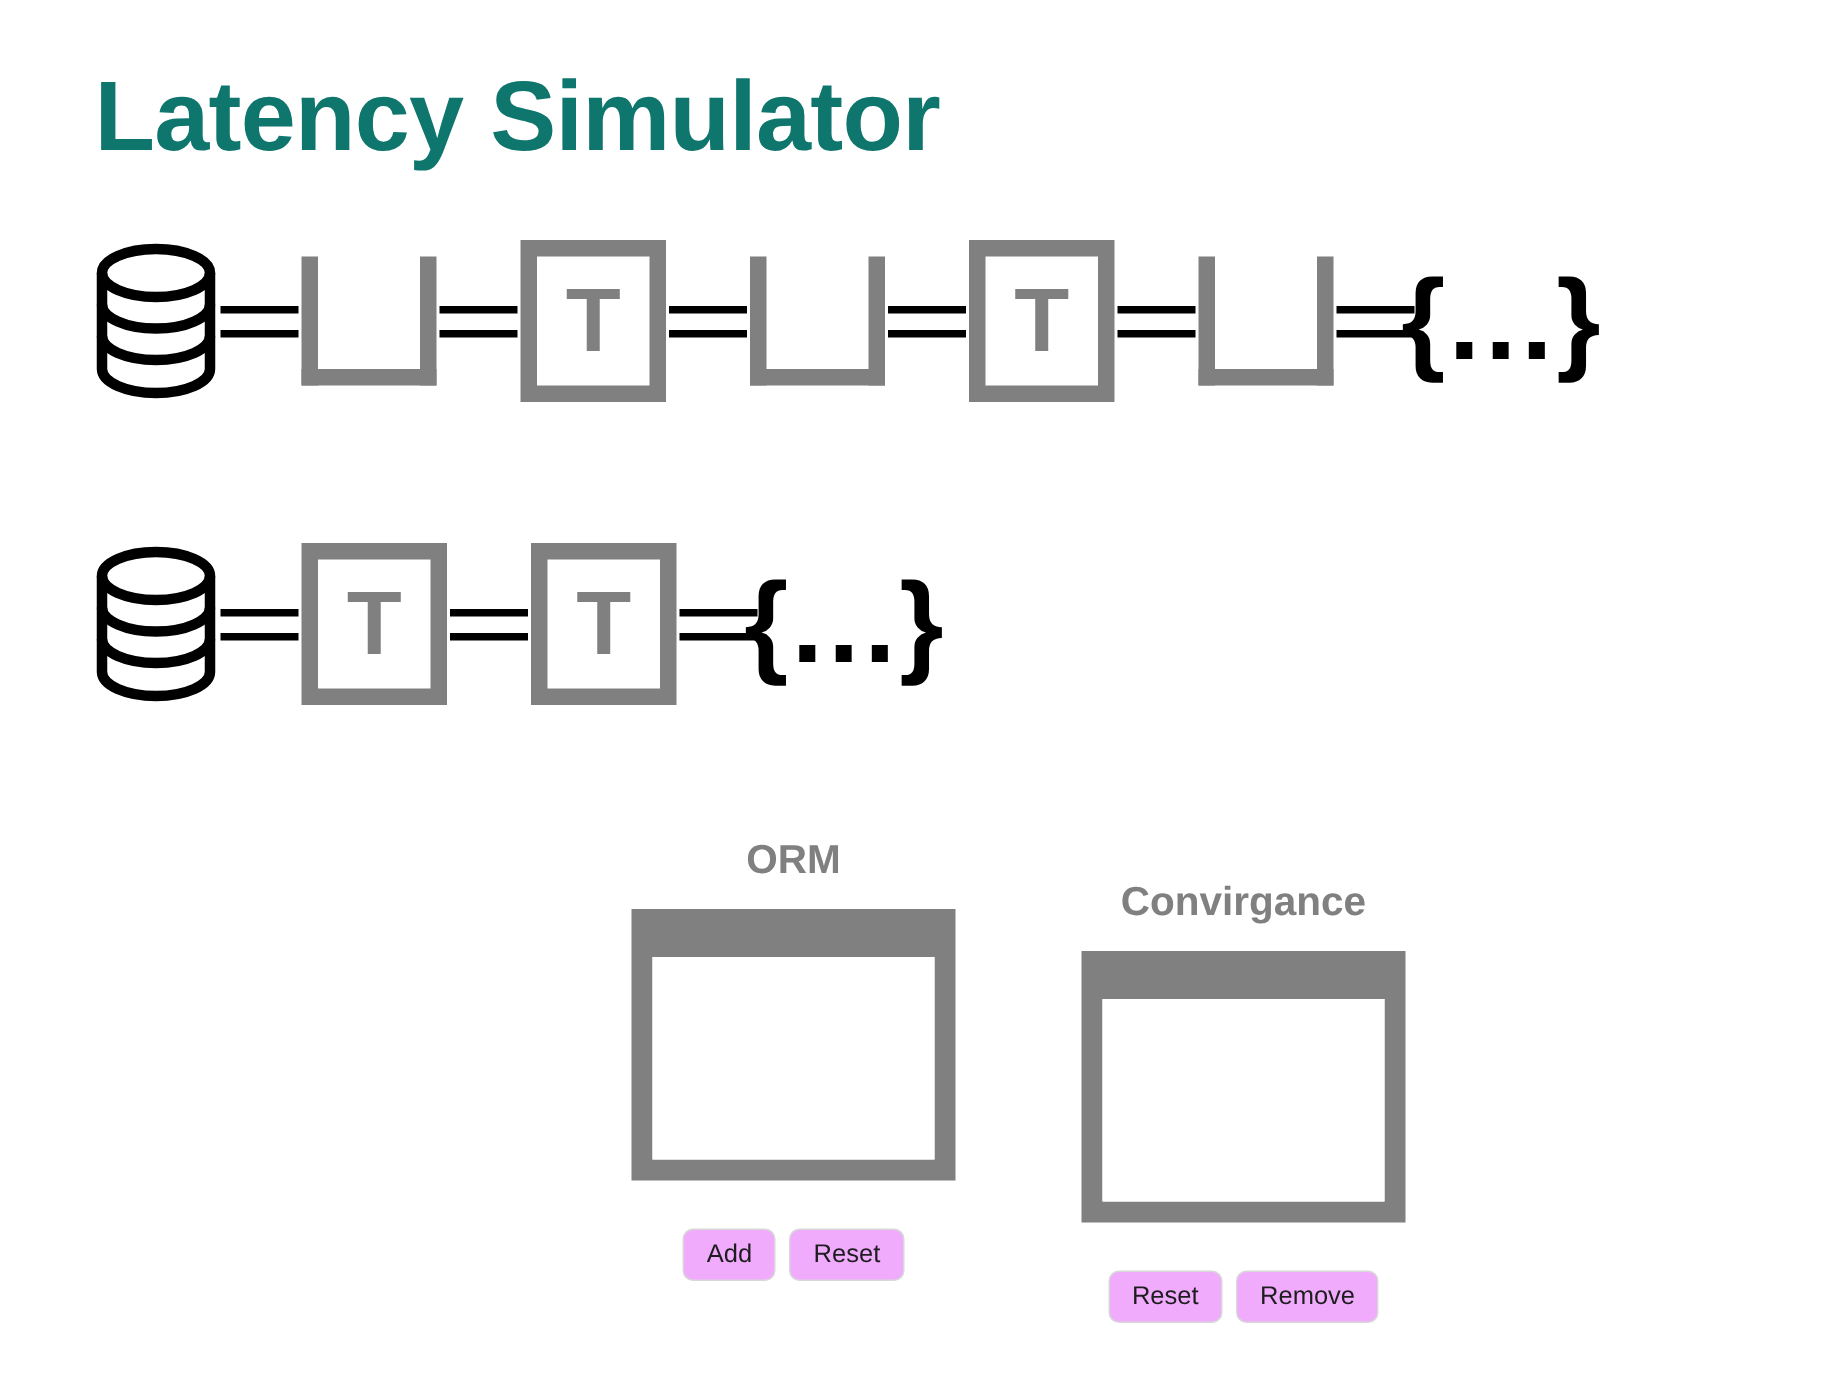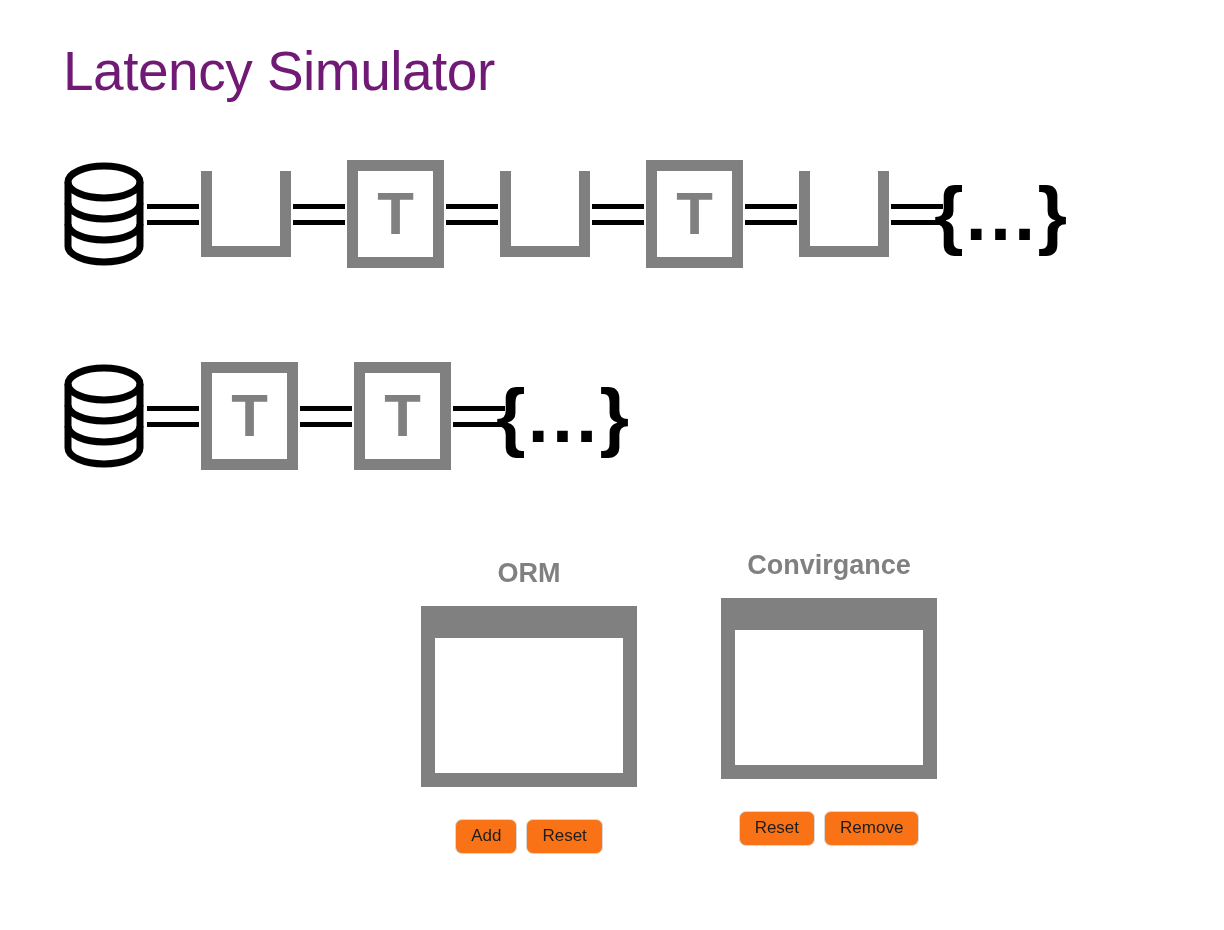--- a/index.html
+++ b/index.html
@@ -14,23 +14,23 @@
     position: relative;
     font-family: "Liberation Sans", sans-serif;
     overflow: hidden;
   }
 
   
   .page-title {
     position: absolute;
     left: 63px;
     top: 44px;
-    font-size: 55px;
-    font-weight: normal;
-    color: #701a75;
+    font-size: 66px;
+    font-weight: bold;
+    color: #0f766e;
     letter-spacing: -0.5px;
     line-height: 1;
     white-space: nowrap;
   }
 
   
   .pipeline {
     position: absolute;
     display: flex;
     align-items: center;
@@ -112,21 +112,21 @@
 
   
   .panel-group {
     position: absolute;
     display: flex;
     flex-direction: column;
     align-items: center;
     padding-left: 42px;
   }
   #panel-group-0 { left: 379px; top: 560px; }
-  #panel-group-1 { left: 679px; top: 552px; }
+  #panel-group-1 { left: 679px; top: 588px; }
 
   .panel-label {
     font-size: 27px;
     font-weight: bold;
     color: #808080;
     line-height: 1;
     margin-bottom: 19px;
     white-space: nowrap;
   }
   .panel-frame {
@@ -147,21 +147,21 @@
 
   .button-row {
     display: flex;
     gap: 9px;
     margin-top: 32px;
   }
   .btn {
     font-family: "Liberation Sans", sans-serif;
     font-size: 17px;
     color: #1d1d1f;
-    background: #f97316;
+    background: #f0abfc;
     border: 1px solid #d8d8d8;
     border-radius: 7px;
     padding: 6px 15px 7px 15px;
     line-height: 1.2;
     cursor: pointer;
     white-space: nowrap;
   }
 </style>
 </head>
 <body>

